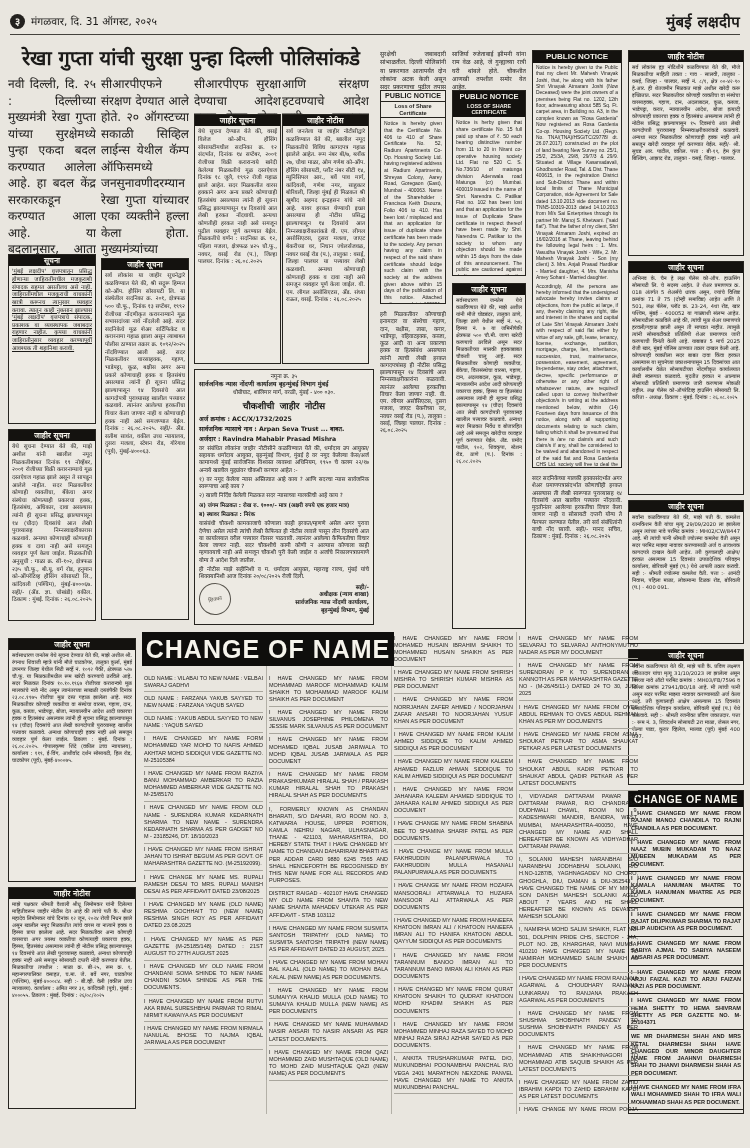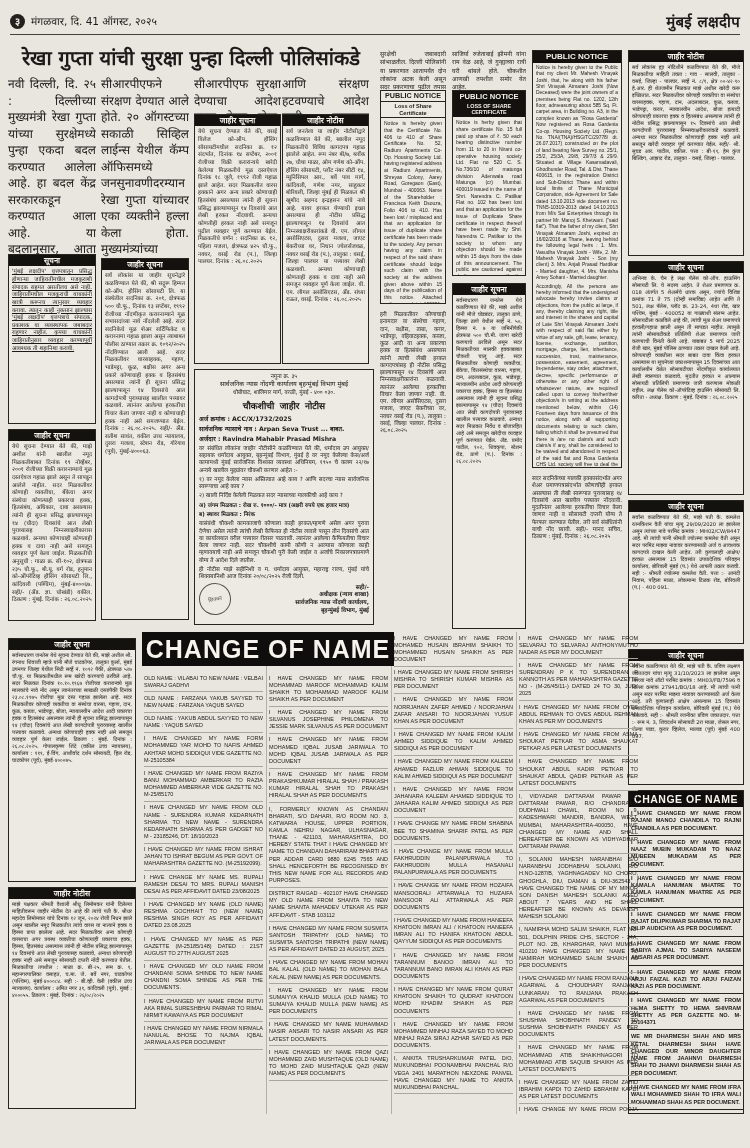--- a/index.html
+++ b/index.html
@@ -29,21 +29,21 @@
   .awide-top .acol{width:87px;}
   
   .zone-a{position:absolute;left:380px;top:50px;width:66px;height:584px;}
   .zone-b{position:absolute;left:452px;top:50px;width:74px;height:584px;}
   .zone-c{position:absolute;left:532px;top:50px;width:90px;height:584px;}
   .zone-d{position:absolute;left:628px;top:50px;width:116px;height:1064px;}
   .zone-leftboxes{position:absolute;left:8px;top:638px;width:128px;height:476px;}
   .zone-con{position:absolute;left:142px;top:632px;width:482px;height:482px;}
   
   .trust{border:1.5px solid #26241f;background:#edeae3;padding:3px 4px;overflow:hidden;}
-  .trust .t-off{text-align:center;font-size:6.4px;font-weight:normal;line-height:1.3;}
+  .trust .t-off{font-size:6.4px;font-weight:bold;line-height:1.3;}
   .trust .t-title{text-align:center;font-size:9px;font-weight:bold;margin:3px 0 2px;font-family:Liberation Mono, monospace;}
   .trust .t-line{font-size:6.2px;font-weight:bold;margin:1px 0;}
   .trust p{margin:2px 0;}
   .stampline{display:flex;justify-content:space-between;align-items:flex-end;margin-top:3px;}
   .stamp{width:30px;height:30px;border:1px solid #57544d;border-radius:50%;font-size:5.5px;display:flex;align-items:center;justify-content:center;color:#57544d;transform:rotate(-12deg);}
   .sig{text-align:right;font-size:5.9px;font-weight:bold;line-height:1.35;}
   
   .con-head{position:absolute;left:0;top:0;width:252px;height:34px;background:#0f0e0c;color:#f6f4ec;display:flex;align-items:center;justify-content:center;font-weight:800;font-size:25px;letter-spacing:1px;font-family:"Liberation Sans",sans-serif;}
   .con-cols{display:flex;height:100%;}
   .con-col{width:119px;flex:none;overflow:hidden;padding:0 3px 0 2px;}
@@ -58,21 +58,21 @@
   .bold{font-weight:bold;}
 </style>
 </head>
 <body>
 
 <div class="page">
 
   <div class="topbar">
     <div class="datewrap">
       <span class="pagenum">३</span>
-      <span class="dateline">मंगळवार, दि. 41 ऑगस्ट, २०२५</span>
+      <span class="dateline">मंगळवार, दि. 31 ऑगस्ट, २०२५</span>
     </div>
     <div class="masthead">मुंबई लक्षदीप</div>
   </div>
 
   <div class="zone-article">
     <div class="headline">रेखा गुप्ता यांची सुरक्षा पुन्हा दिल्ली पोलिसांकडे</div>
     <div class="artcols">
       <div class="acol colstack">
         <div class="txt" style="height:178px;overflow:hidden;">नवी दिल्ली, दि. २५ : दिल्लीच्या मुख्यमंत्री रेखा गुप्ता यांच्या सुरक्षेमध्ये पुन्हा एकदा बदल करण्यात आलेला आहे. हा बदल केंद्र सरकारकडून करण्यात आला आहे. या बदलानुसार, आता दिल्लीच्या मुख्यमंत्र्यांची सुरक्षा पुन्हा दिल्ली पोलिसांकडे सोपवण्यात येणार आहे. केंद्र सरकारने रेखा गुप्ता यांना दिलेली सीआरपीएफची 'झेड श्रेणी' सुरक्षा परत घेतली आहे. हा निर्णय त्या हल्ल्याच्या काही दिवसांनंतर घेण्यात आला आहे, ज्याला पार्श्वभूमीवर त्यांना तात्पुरते</div>
         <div class="box" style="height:168px;text-decoration:underline;">

